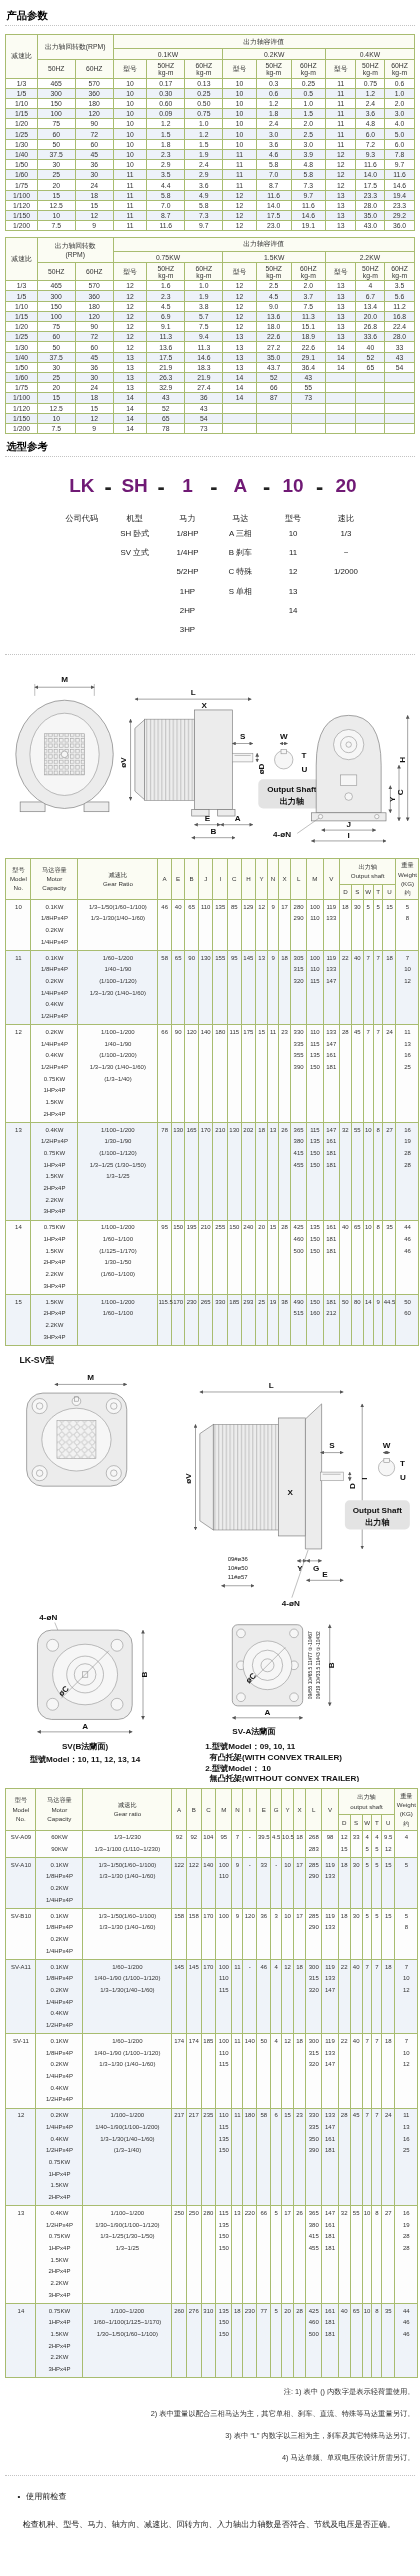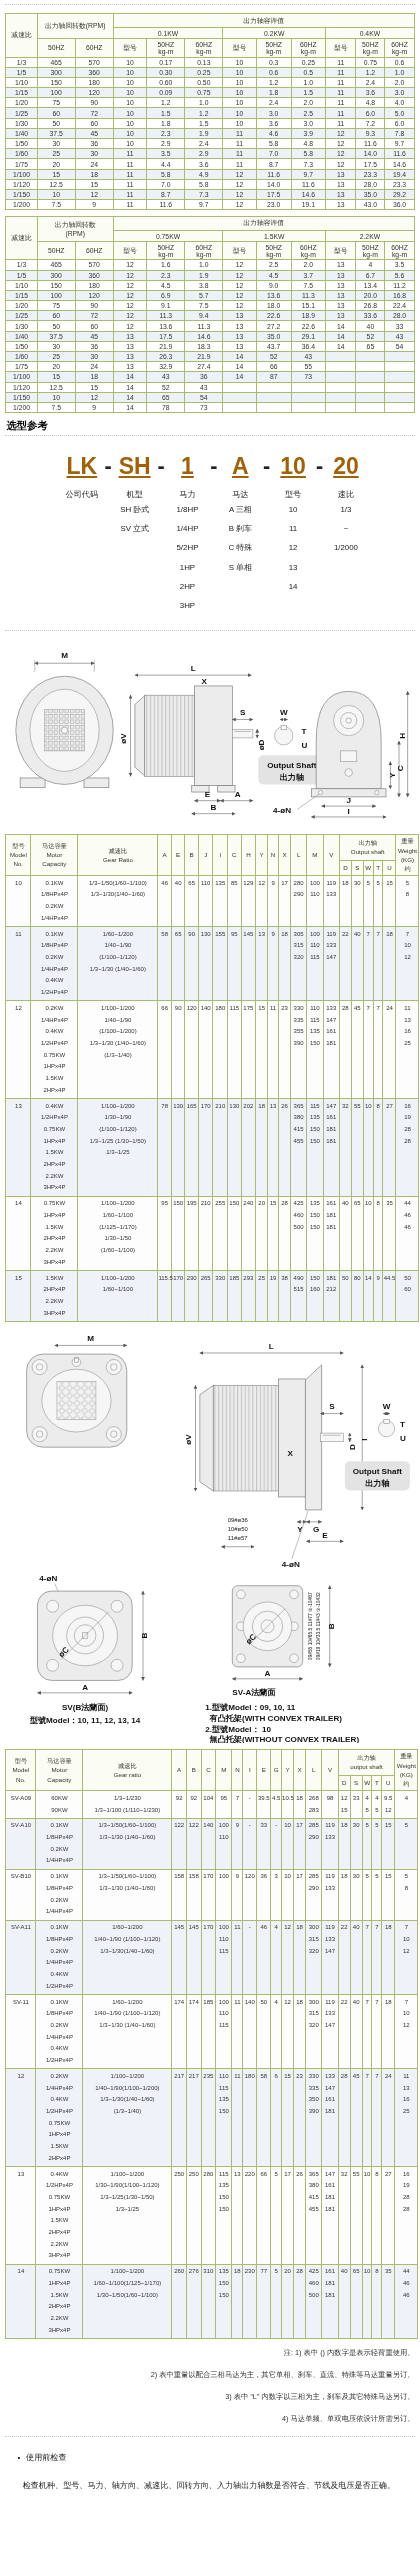--- a/index.html
+++ b/index.html
@@ -14,22 +14,22 @@
   .param td{background:#fff;font-size:6.8px;text-align:center;padding:1.1px 0.5px;color:#333;}
   .param tr.alt td{background:#edf2f9;}
   .param{margin-bottom:5.4px;}
   .dim th{background:#fbfcf3;font-weight:normal;font-size:6.2px;color:#333;padding:1.6px 0;white-space:pre-line;text-align:center;vertical-align:middle;line-height:1.5;}
   .dim td{background:#fdfdfd;font-size:6px;text-align:center;padding:1.6px 0;white-space:pre-line;vertical-align:top;line-height:1.95;color:#333;}
   .dim tr.alt td{background:#eff3f9;}
   .dim{margin-bottom:8.7px;}
   .code-grid{display:flex;align-items:flex-start;margin:18.4px 5.4px 14px 57px;width:303px;}
   .code-col{flex:1 1 0;text-align:center;}
   .code-dash{flex:0 0 14px;text-align:center;font-size:21.7px;font-weight:bold;color:#222;line-height:1;}
-  .code-char{font-size:23px;font-weight:bold;color:#a16207;line-height:1;text-decoration:underline;}
-  .code-label{font-size:8.1px;color:#222;margin-top:11px;}
+  .code-char{font-size:19px;font-weight:bold;color:#701a75;line-height:1;}
+  .code-label{font-size:8.1px;color:#222;margin-top:18px;}
   .code-item{font-size:7.9px;color:#222;line-height:2.45;}
   .diagram{margin:2.2px 0 4.3px 0;}
   svg text{font-family:"Liberation Sans","DejaVu Sans",sans-serif;}
   .dlab{font-size:15px;font-weight:bold;fill:#111;}
   .dsm{font-size:11px;fill:#222;}
   .dtiny{font-size:9px;fill:#222;}
   .dcap{font-size:15px;font-weight:bold;fill:#111;}
   .shp{fill:#ececec;stroke:#777;stroke-width:1.2;}
   .shp2{fill:#f6f6f6;stroke:#888;stroke-width:1;}
   .thin{fill:none;stroke:#888;stroke-width:1;}
@@ -40,20 +40,21 @@
   .notice-intro{font-size:8.1px;color:#222;margin:12px 0 16.3px 2.2px;}
   .n-title{font-size:8.1px;color:#222;margin:15px 0 14px 12px;}
   .n-bullet{display:inline-block;width:8.7px;color:#111;}
   .n-body{font-size:8.1px;line-height:2.15;color:#222;margin:0 1.1px 3.3px 1.1px;text-indent:2em;}
 </style>
 </head>
 <body>
 
 <div class="wrap">
 
+  <h2 class="sec-title">产品参数</h2>
   <div class="dotline"></div>
 
   <div id="param1">
       <table class="param">
         <colgroup>
           <col style="width: 28px;">
           <col style="width: 34px;">
           <col style="width: 34px;">
           <col style="width: 30px;">
           <col style="width: 34px;">
@@ -1023,20 +1024,21 @@
             <td>14</td>
             <td>9</td>
             <td>44.5</td>
             <td>50
 60</td>
           </tr>
         </tbody>
       </table>
     </div>
 
+  <div class="sub-title">LK-SV型</div>
 
   <div class="diagram">
     <svg viewBox="0 0 752 760" width="407" height="412">
       <defs>
         <marker id="mb" viewBox="0 0 10 10" refX="9" refY="5" markerWidth="7" markerHeight="7" orient="auto-start-reverse">
             <path d="M0,0 L10,5 L0,10 z" fill="#555"></path>
           </marker>
         <pattern id="fins2" width="7" height="8" patternUnits="userSpaceOnUse">
             <rect width="7" height="8" fill="#ededed"></rect>
             <path d="M3,0 V8" stroke="#9a9a9a" stroke-width="1"></path>

